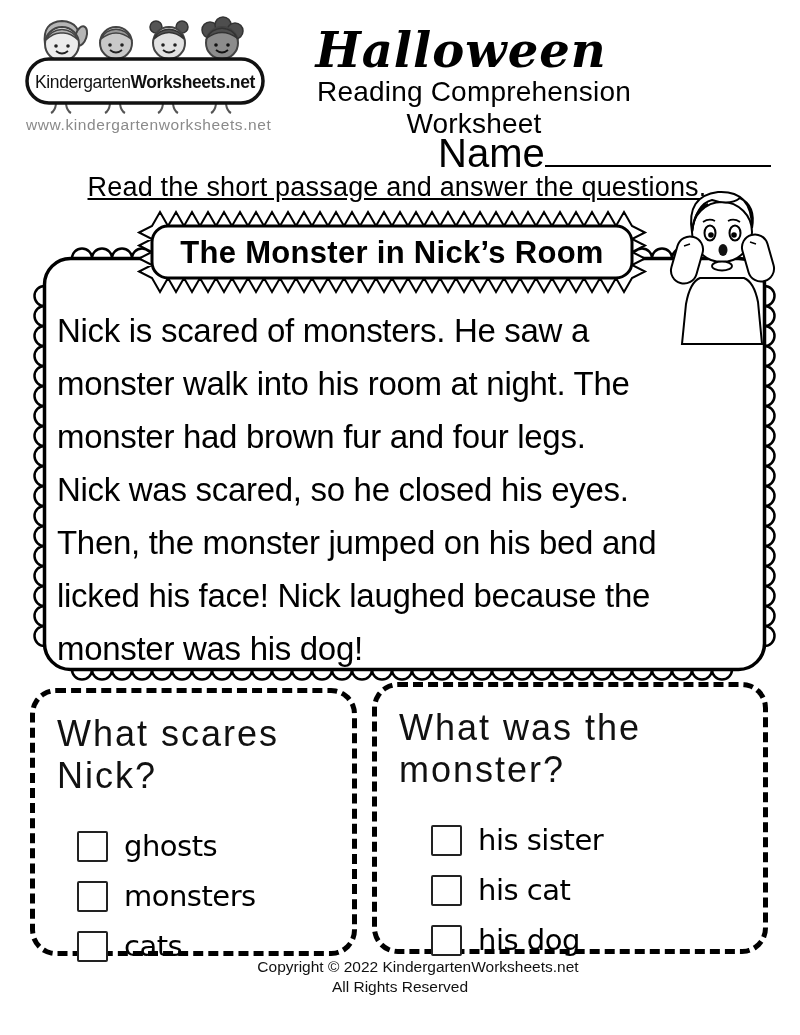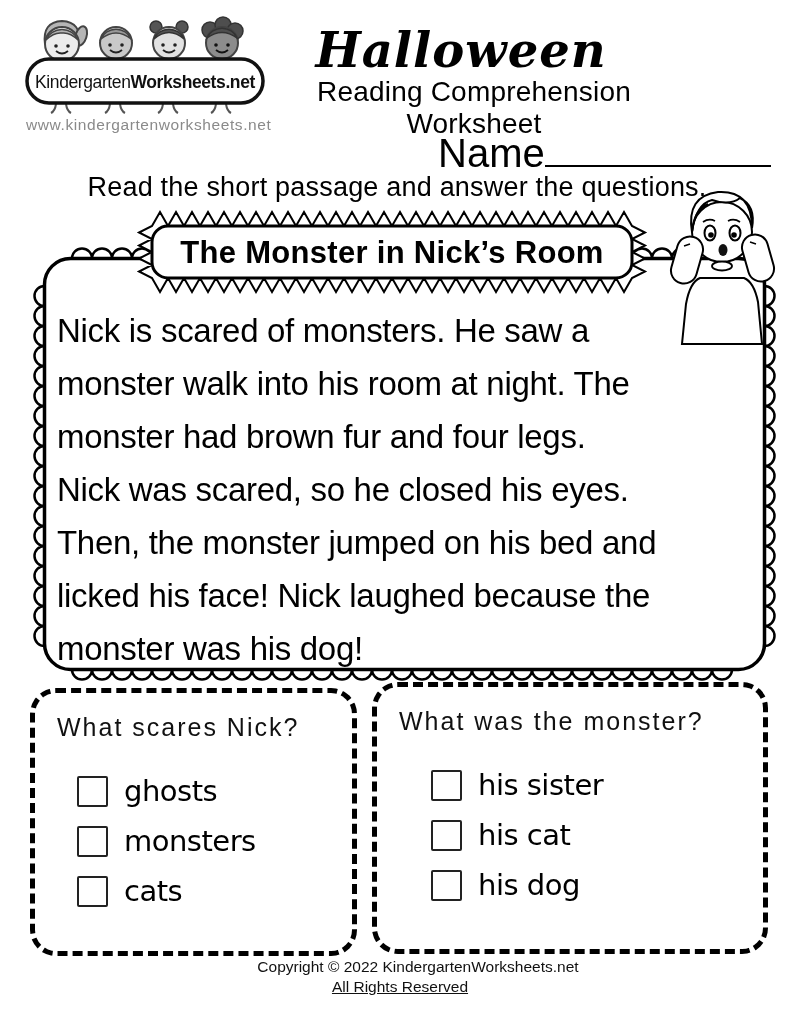--- a/index.html
+++ b/index.html
@@ -24,53 +24,53 @@
     font-size:28px; letter-spacing:.2px;
   }
   .name-row { position:absolute; left:438px; top:131px; white-space:nowrap; }
   .name-label { font-size:40px; }
   .name-line {
     display:inline-block; width:226px; height:32px;
     border-bottom:2.5px solid #000; vertical-align:baseline;
   }
   .instruction {
     position:absolute; left:0; top:172px; width:794px; text-align:center;
-    font-size:27px; letter-spacing:.2px;
+    font-size:27px; letter-spacing:.2px;text-decoration:underline;
   }
   
   .passage-box { position:absolute; left:32px; top:246px; width:745px; height:436px; z-index:1; }
   .banner { position:absolute; left:118px; top:208px; width:540px; height:86px; z-index:3; }
   .boy { position:absolute; left:648px; top:186px; width:150px; height:162px; z-index:4; }
   .passage-text { position:absolute; left:57px; top:304px; width:712px; z-index:2; }
   .passage-line {
     font-size:33px; line-height:53px; white-space:nowrap; letter-spacing:-.3px;
   }
   
   .qbox {
     position:absolute; border:5px dashed #000; border-radius:26px;
     background:#fff; padding:20px 18px 0 22px;
   }
   .qbox1 { left:30px; top:688px; width:327px; height:268px; }
   .qbox2 { left:372px; top:682px; width:396px; height:272px; }
-  .q-prompt { font-size:25px; letter-spacing:2px; color:#111; }
+  .q-prompt { font-size:36px; letter-spacing:2px; color:#111; }
   .q-options { margin-top:32px; display:flex; flex-direction:column; gap:16px; }
   .q-option { display:flex; align-items:center; gap:16px; }
   .qbox1 .q-option { margin-left:20px; }
   .qbox2 .q-option { margin-left:32px; }
   .checkbox {
     width:31px; height:31px; border:2.5px solid #222; border-radius:2px;
     background:#fff; flex:0 0 auto;
   }
   .q-option-label { font-family:"DejaVu Sans", sans-serif; font-size:29px; letter-spacing:-.5px; }
   
   .footer-line1, .footer-line2 {
     position:absolute; left:0; width:800px; text-align:center; color:#111;
   }
   .footer-line1 { top:958px; font-size:15.5px;padding-left:36px; }
-  .footer-line2 { top:978px; font-size:15.5px;text-decoration:underline; }
+  .footer-line2 { top:978px; font-size:15.5px; }
 </style>
 </head>
 <body>
 
 <div class="page">
 
   <div class="logo-wrap">
     <svg viewBox="0 0 242 104" width="242" height="104">
 
       <g>

